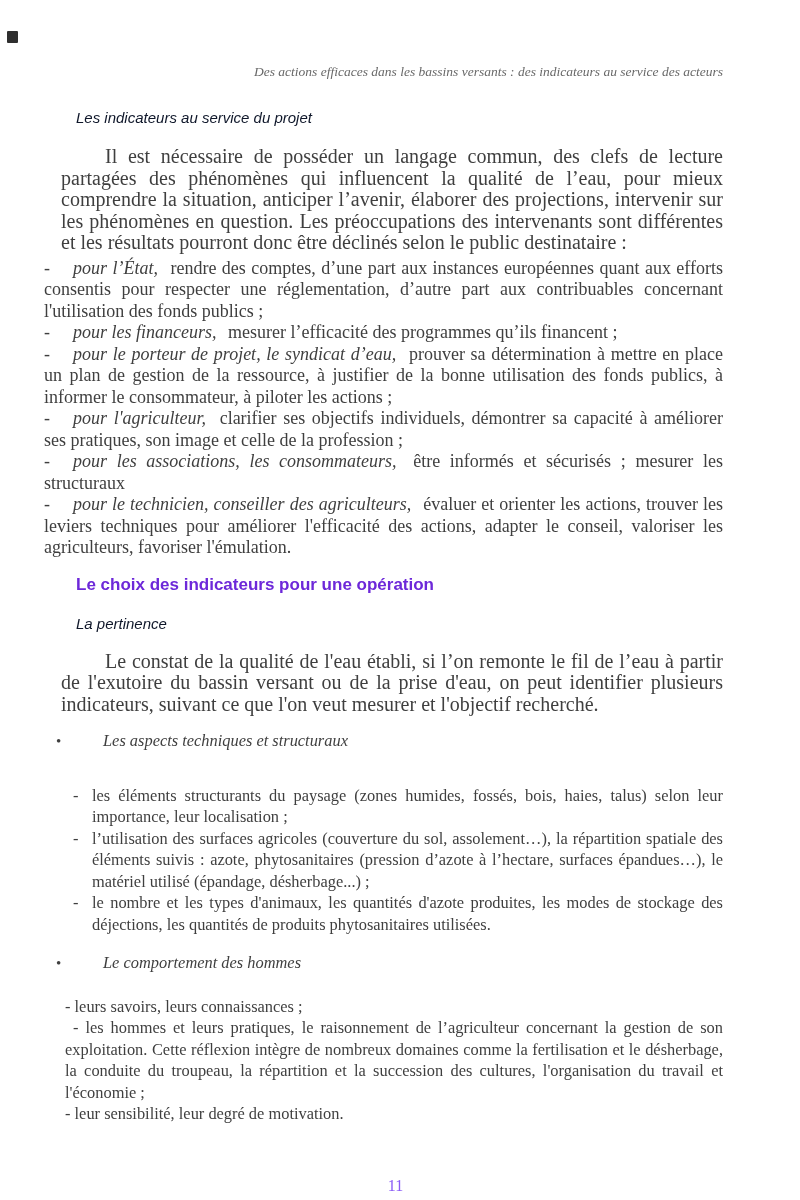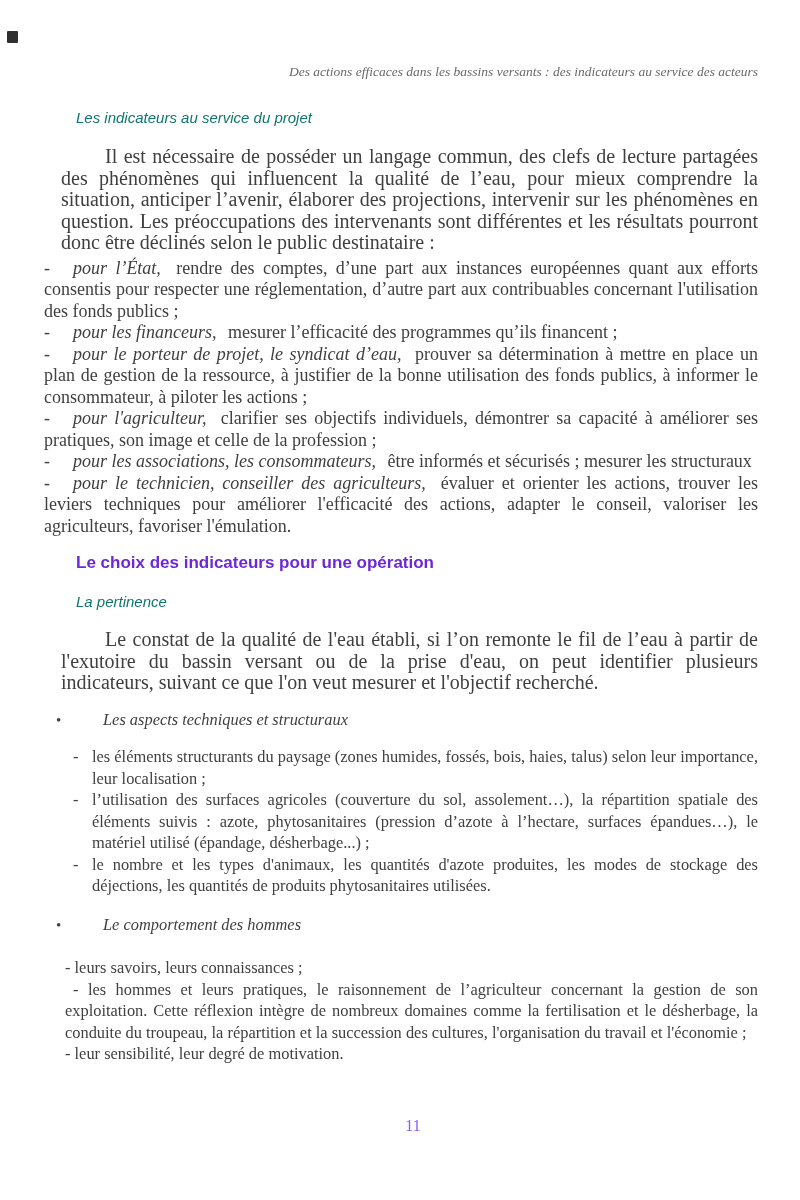--- a/index.html
+++ b/index.html
@@ -1,33 +1,33 @@
 <!DOCTYPE html>
 <html><head>
 <meta charset="utf-8">
 <style>
   html,body{margin:0;padding:0;}
   body{
     width:800px;height:1200px;background:#ffffff;position:relative;
     font-family:"Liberation Serif", serif;
     color:#3f3f3f;overflow:hidden;
   }
-  .page{padding:0 42px 0 44px;position:relative;}
+  .page{padding:0 77px 0 44px;position:relative;}
   .scan-mark{
     position:absolute;left:7px;top:31px;width:11px;height:12px;
     background:#2f2f2f;border-radius:1px;
   }
   .runhead{
     margin-top:63px;text-align:right;
     font-style:italic;font-size:13.5px;line-height:18px;color:#686868;
   }
   .h-italic-sans{
     margin:27px 0 0 32px;
     font-family:"Liberation Sans", sans-serif;
-    font-style:italic;font-weight:normal;font-size:15px;line-height:20px;color:#0f766e;
+    font-style:italic;font-weight:normal;font-size:15px;line-height:20px;color:#0f172a;
   }
   .h-bold-sans{
     margin:15px 0 0 32px;
     font-family:"Liberation Sans", sans-serif;
     font-weight:bold;font-size:17px;line-height:22px;color:#6d28d9;
   }
   .para{
     margin:18px 0 0 17px;
     font-size:20px;line-height:21.5px;text-align:justify;
     text-indent:44px;
@@ -35,21 +35,21 @@
   .dlist{margin-top:4px;}
   .ditem{
     margin:0;font-size:18px;line-height:21.5px;text-align:justify;
   }
   .dash{display:inline-block;width:29px;}
   .ilabel{font-style:italic;margin-right:7px;}
   .brow{margin:15px 0 0 12px;font-size:16.4px;line-height:21.5px;}
   .brow.second{margin-top:17px;}
   .bmark{display:inline-block;width:47px;font-size:15px;}
   .btitle{font-style:italic;}
-  .sublist{margin:15px 0 0 29px;}
+  .sublist{margin:32px 0 0 29px;}
   .sitem{
     margin:0;font-size:16.4px;line-height:21.5px;text-align:justify;
     padding-left:19px;text-indent:-19px;
   }
   .sdash{display:inline-block;width:19px;text-indent:0;}
   .cblock{margin:21px 0 0 21px;}
   .cline{
     margin:0;font-size:16.4px;line-height:21.5px;text-align:justify;
   }
   .cline.first{text-indent:8px;}

